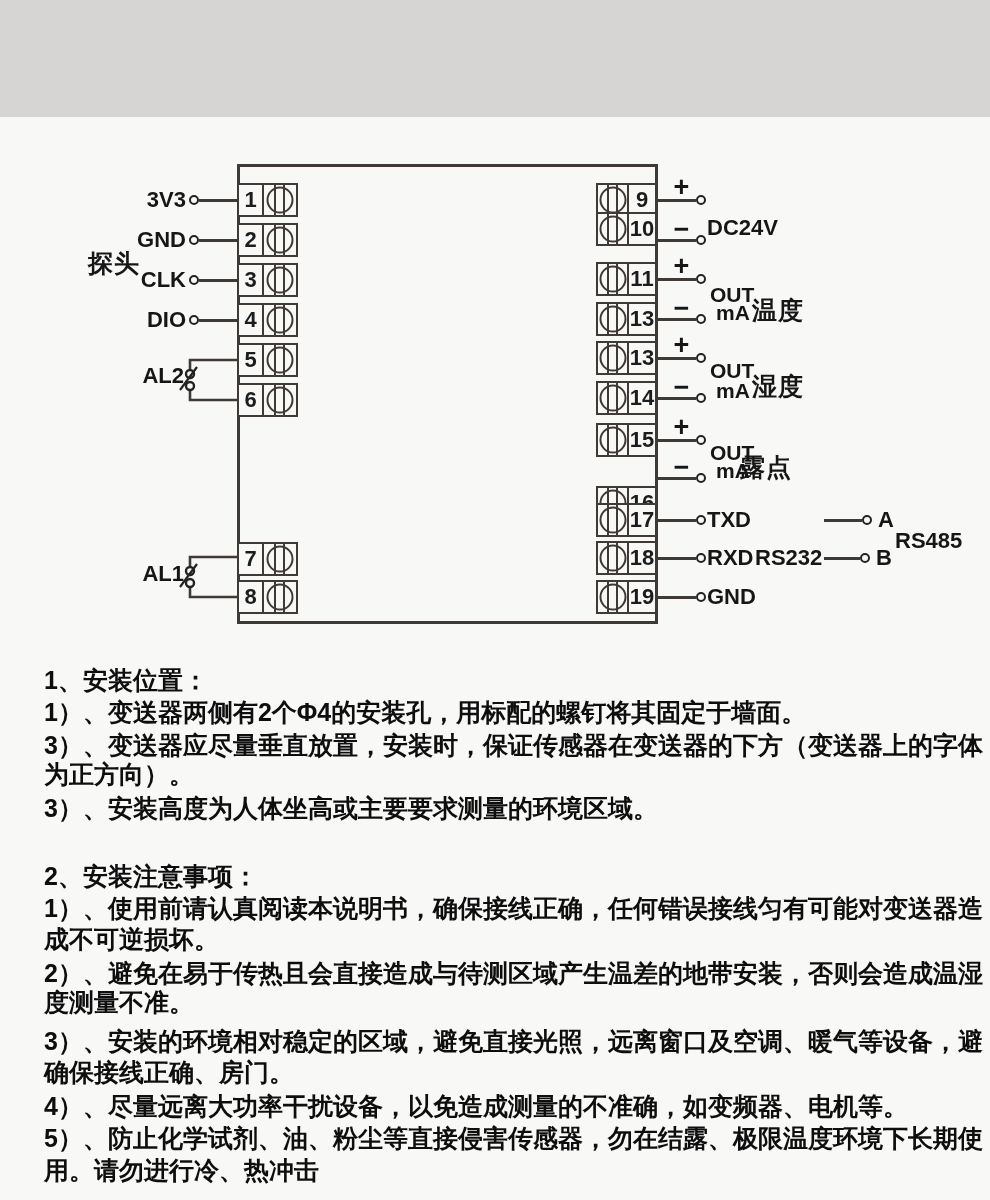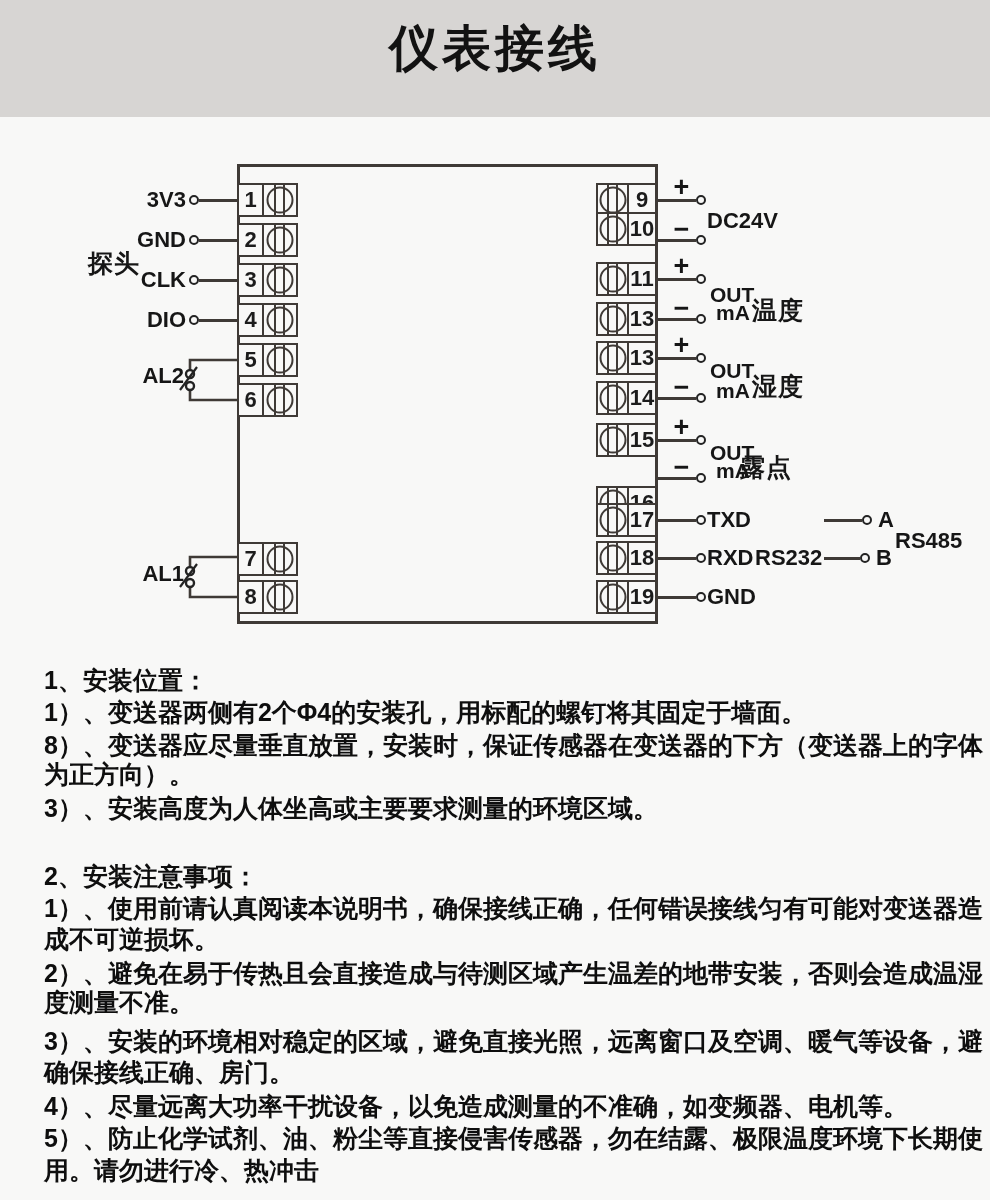--- a/index.html
+++ b/index.html
@@ -52,21 +52,20 @@
   
   .txt { position:absolute; left:44px; width:930px; font-size:25px; font-weight:600;
          line-height:32px; height:32px; white-space:nowrap; color:#0e0e0e; }
 </style>
 </head>
 <body>
 
 <div class="page">
 
   <div class="hdr">
-    <div class="hdr-title">仪表接线</div>
   </div>
 
   <div>
 
     <div class="dev"></div>
 
     <div class="term tl" style="top:183px">
         <div class="tnum">1</div>
         <div class="tscrew">
           <i class="c"></i>
@@ -276,21 +275,21 @@
 
     <div class="sign" style="left:669px;top:174px">+</div>
     <div class="sign" style="left:669px;top:216px">−</div>
     <div class="sign" style="left:669px;top:253px">+</div>
     <div class="sign" style="left:669px;top:295px">−</div>
     <div class="sign" style="left:669px;top:332px">+</div>
     <div class="sign" style="left:669px;top:374px">−</div>
     <div class="sign" style="left:669px;top:414px">+</div>
     <div class="sign" style="left:669px;top:454px">−</div>
 
-    <div class="lbl" style="left:707px;top:205px">DC24V</div>
+    <div class="lbl" style="left:707px;top:212px">DC24V</div>
 
     <div class="lbl sm" style="left:710px;top:279px">OUT</div>
     <div class="lbl sm" style="left:716px;top:297px">mA</div>
     <div class="lbl cjk" style="left:752px;top:294px">温度</div>
 
     <div class="lbl sm" style="left:710px;top:355px">OUT</div>
     <div class="lbl sm" style="left:716px;top:375px">mA</div>
     <div class="lbl cjk" style="left:752px;top:370px">湿度</div>
 
     <div class="lbl sm" style="left:710px;top:437px">OUT</div>
@@ -307,21 +306,21 @@
     <div class="lbl" style="left:878px;top:504px">A</div>
     <div class="hl" style="left:824px;top:557px;width:36px"></div>
     <div class="oc" style="left:860px;top:553px"></div>
     <div class="lbl" style="left:876px;top:542px">B</div>
     <div class="lbl" style="left:895px;top:525px">RS485</div>
   </div>
 
   <div>
     <div class="txt" style="top:664px">1、安装位置：</div>
     <div class="txt" style="top:696px">1）、变送器两侧有2个Φ4的安装孔，用标配的螺钉将其固定于墙面。</div>
-    <div class="txt" style="top:729px">8）、变送器应尽量垂直放置，安装时，保证传感器在变送器的下方（变送器上的字体</div>
+    <div class="txt" style="top:729px">3）、变送器应尽量垂直放置，安装时，保证传感器在变送器的下方（变送器上的字体</div>
     <div class="txt" style="top:758px">为正方向）。</div>
     <div class="txt" style="top:792px">3）、安装高度为人体坐高或主要要求测量的环境区域。</div>
 
     <div class="txt" style="top:860px">2、安装注意事项：</div>
     <div class="txt" style="top:892px">1）、使用前请认真阅读本说明书，确保接线正确，任何错误接线匀有可能对变送器造</div>
     <div class="txt" style="top:923px">成不可逆损坏。</div>
     <div class="txt" style="top:957px">2）、避免在易于传热且会直接造成与待测区域产生温差的地带安装，否则会造成温湿</div>
     <div class="txt" style="top:986px">度测量不准。</div>
     <div class="txt" style="top:1025px">3）、安装的环境相对稳定的区域，避免直接光照，远离窗口及空调、暖气等设备，避</div>
     <div class="txt" style="top:1056px">确保接线正确、房门。</div>

